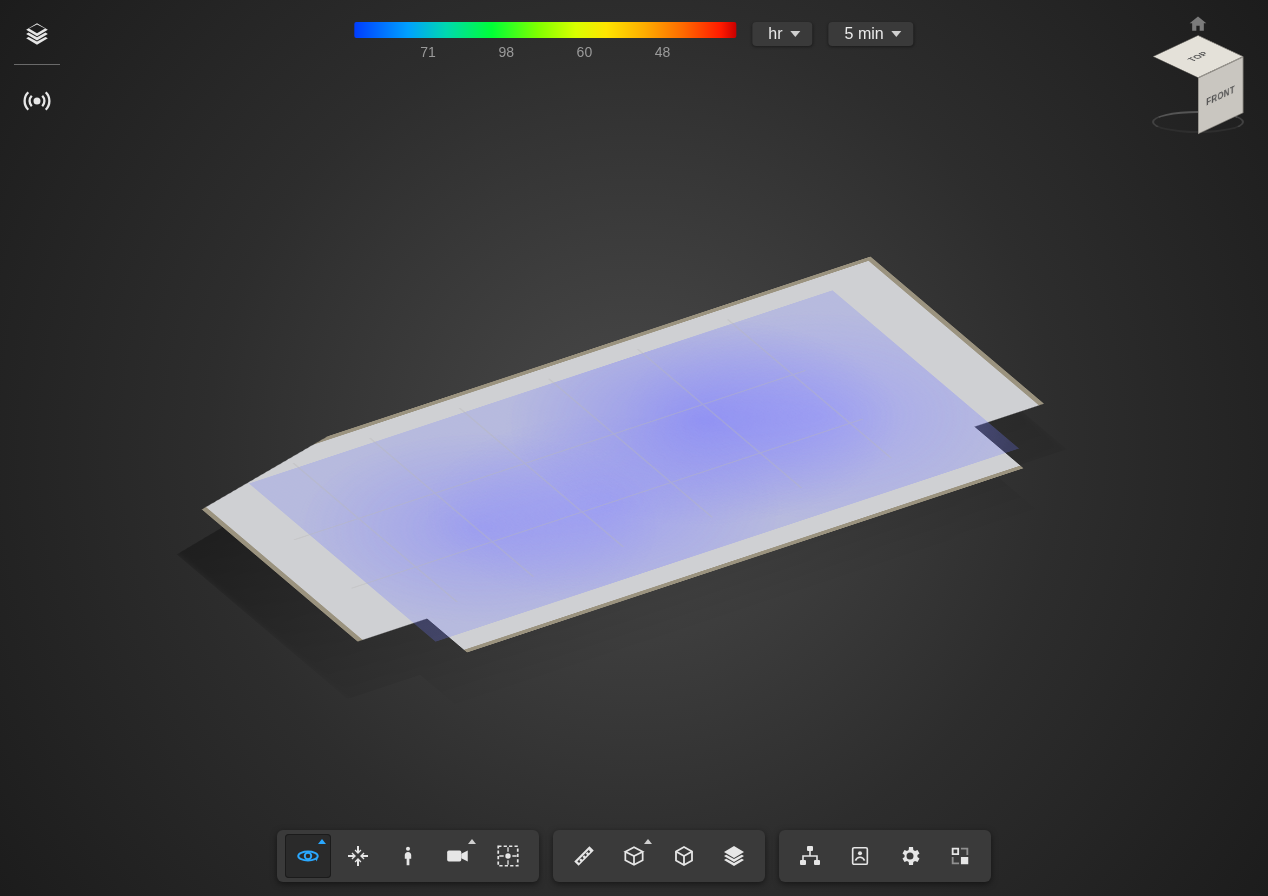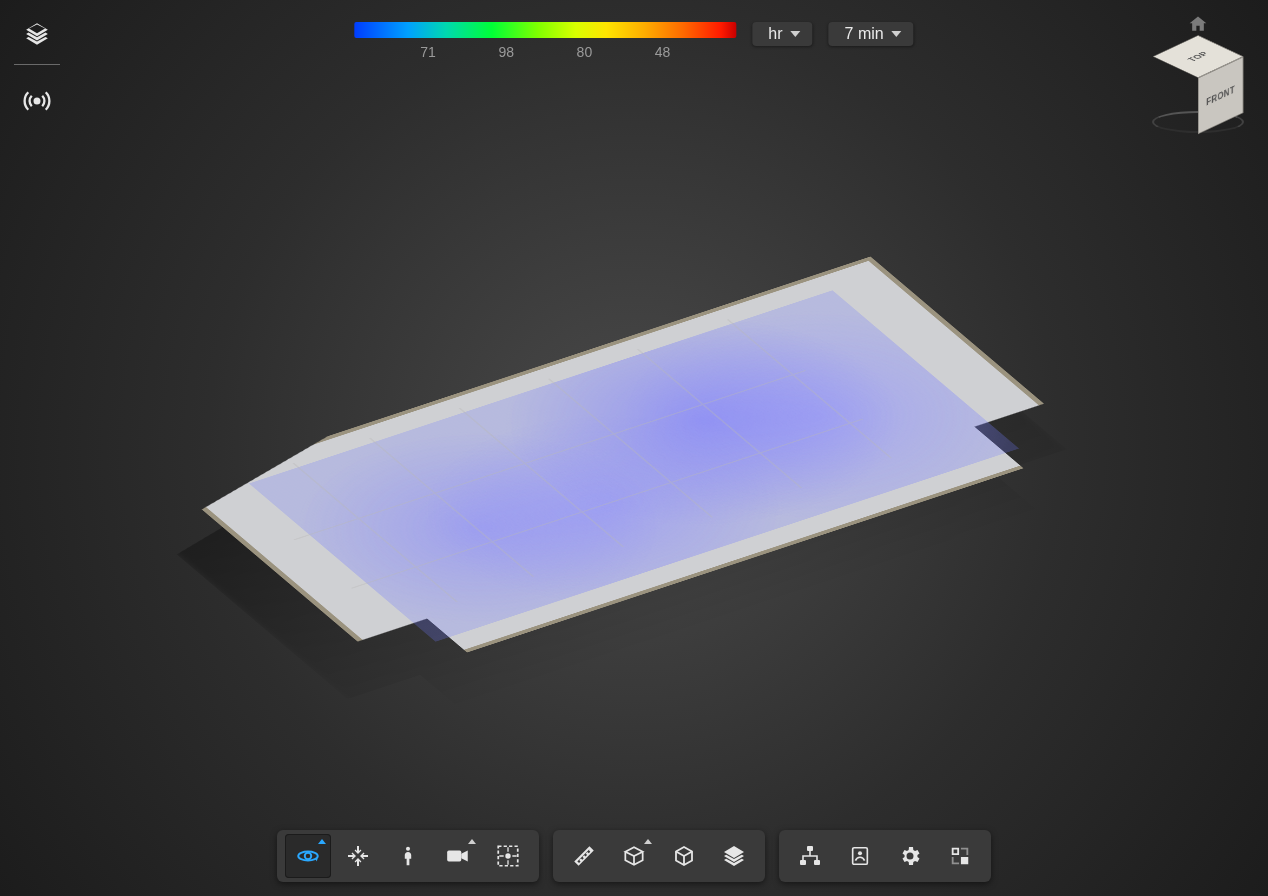--- a/index.html
+++ b/index.html
@@ -162,30 +162,30 @@
     </span>
   </div>
 </div>
 
 <div class="top-controls">
   <div class="legend">
     <div class="legend-bar"></div>
     <div class="legend-ticks">
       <span>71</span>
       <span>98</span>
-      <span>80</span>
+      <span>60</span>
       <span>48</span>
     </div>
   </div>
   <div class="dropdown">
     <span>hr</span>
     <span class="caret"></span>
   </div>
   <div class="dropdown">
-    <span>7 min</span>
+    <span>5 min</span>
     <span class="caret"></span>
   </div>
 </div>
 
 <div class="viewcube-area">
   <div class="home-icon">
     <svg width="20" height="20" viewBox="0 0 24 24" fill="currentColor">
         <path d="M12 3 2 11h3v9h5v-6h4v6h5v-9h3L12 3z"></path>
       </svg>
   </div>

